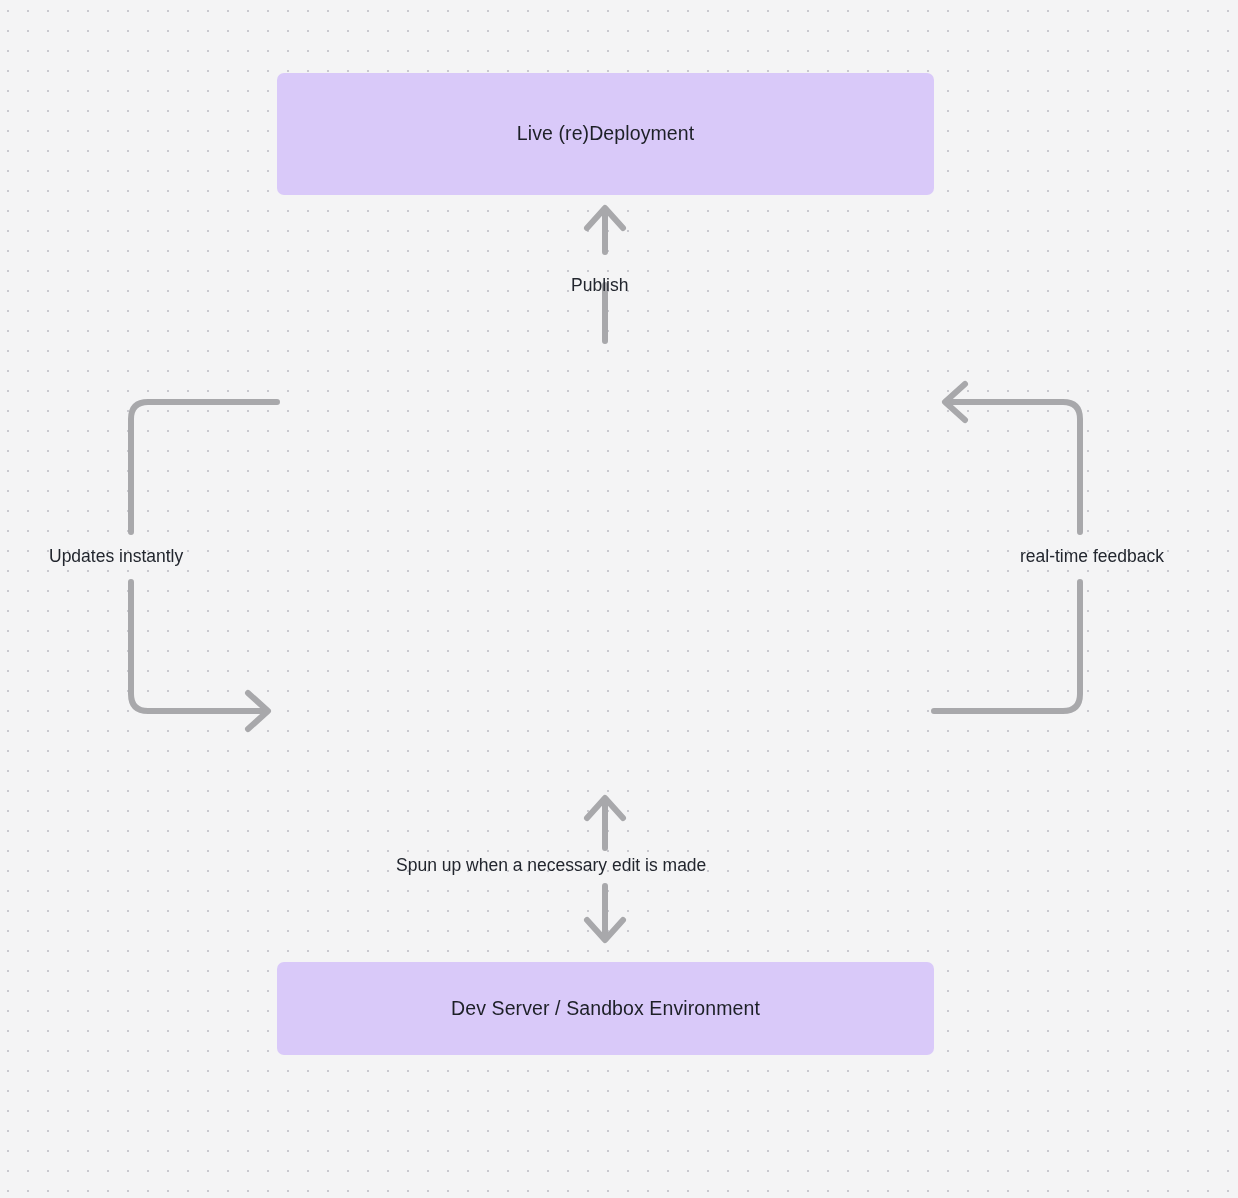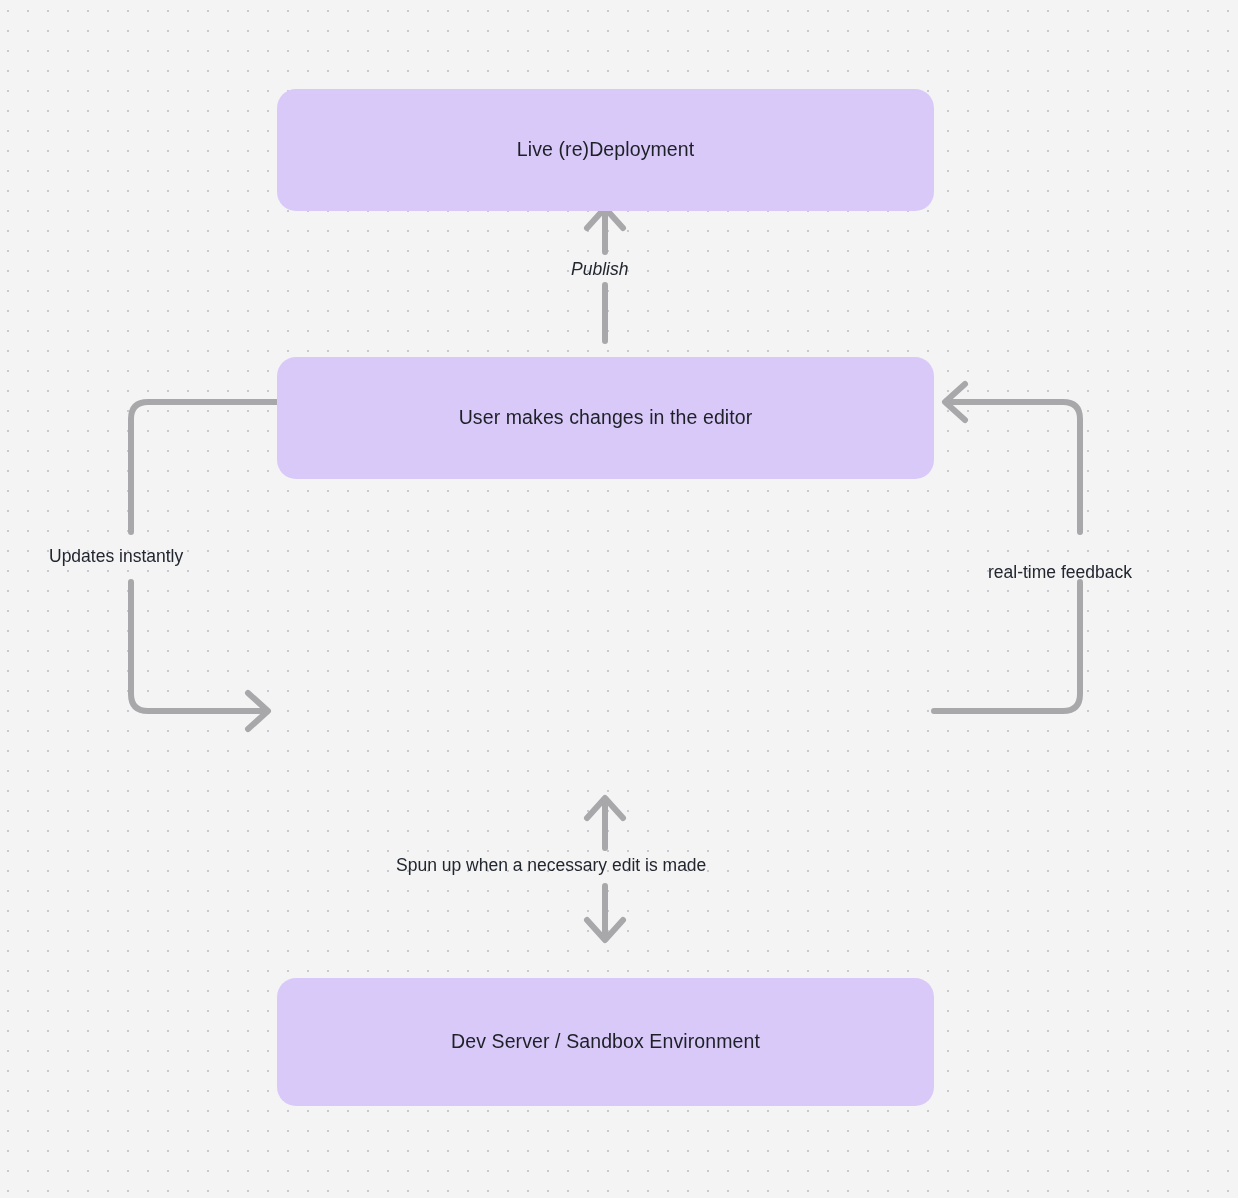--- a/index.html
+++ b/index.html
@@ -14,26 +14,25 @@
     background-color: #f4f4f5;
     background-image: radial-gradient(circle at 1px 1px, #c9c9cf 1.4px, transparent 1.5px);
     background-size: 20px 20px;
     background-position: 7px 10px;
     overflow: hidden;
     font-family: "Liberation Sans", sans-serif;
   }
   .node {
     position: absolute;
     background: #d9c9f9;
-    border-radius: 19px;
+    border-radius: 7px;
     display: flex;
     align-items: center;
     justify-content: center;
     box-sizing: border-box;
-    margin-top: 16px;
   }
   .node-label {
     color: #1d2027;
     font-size: 19.5px;
     font-family: "Liberation Sans", sans-serif;
     letter-spacing: 0.1px;
     text-align: center;
     line-height: 1.2;
     white-space: nowrap;
   }
@@ -88,30 +87,27 @@
         <path d="M 587 920 L 605 940 L 623 920"></path>
       </g>
 
     </g>
   </svg>
 
   <div class="node" style="left:277px; top:73px; width:657px; height:122px;">
     <span class="node-label">Live (re)Deployment</span>
   </div>
 
-  <div class="node" style="left:277px; top:341px; width:657px; height:122px;">
-    <span class="node-label">User makes changes in the editor</span>
-  </div>
 
 
-  <div class="node" style="left:277px; top:962px; width:657px; height:128px;">
+  <div class="node" style="left:277px; top:962px; width:657px; height:93px;">
     <span class="node-label">Dev Server / Sandbox Environment</span>
   </div>
 
-  <div class="edge-label" style="left:571px; top:261px;font-style:italic;">Publish</div>
+  <div class="edge-label" style="left:571px; top:277px;">Publish</div>
 
   <div class="edge-label" style="left:49px; top:548px;">Updates instantly</div>
 
-  <div class="edge-label" style="left:988px; top:548px;margin-top:16px;">real-time feedback</div>
+  <div class="edge-label" style="left:1020px; top:548px;">real-time feedback</div>
 
   <div class="edge-label" style="left:396px; top:857px;">Spun up when a necessary edit is made</div>
 
 </div>
 
 </body></html>

